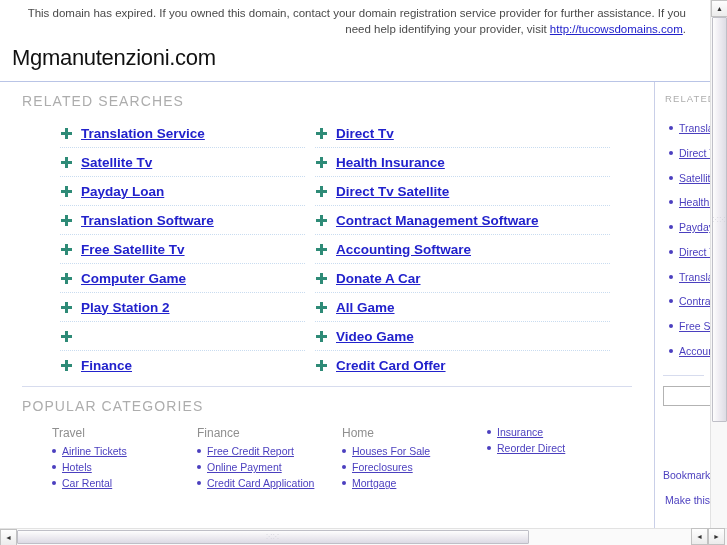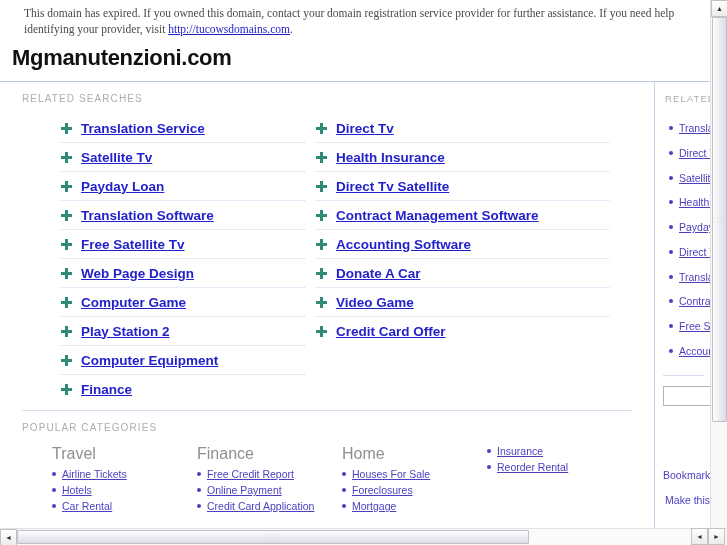--- a/index.html
+++ b/index.html
@@ -76,39 +76,39 @@
     position: absolute;
     top: 0; left: 0;
     width: 710px; height: 528px;
     overflow: hidden;
     background: #fff;
   }
 
   
   .banner {
     padding: 6px 24px 4px 24px;
-    text-align: left;
+    text-align: right;
     font-size: 11.5px;
     color: #4a4a4a;
     line-height: 1.35;
-    font-family: Liberation Serif, serif;
+    font-family: Liberation Sans, sans-serif;
   }
   .banner a {
     color: #2222cc;
     text-decoration: underline;
   }
 
   
   .title-wrap {
     padding: 4px 0 6px 12px;
   }
   .domain-title {
     font-family: "Liberation Sans", sans-serif;
     font-size: 22px;
-    font-weight: bold;
+    font-weight: normal;
     color: #111111;
     letter-spacing: -0.3px;
     margin: 0;
   }
   .title-rule {
     height: 1px;
     background: #b9c4e6;
     margin: 4px 0 0 0;
   }
 
@@ -122,21 +122,21 @@
     border-right: 1px solid #c9cfe8;
     position: relative;
   }
   .side-col {
     width: 55px;
     position: relative;
     overflow: hidden;
   }
 
   .section-label {
-    font-size: 10px;
+    font-size: 14px;
     letter-spacing: 1.1px;
     color: #adadad;
     padding: 11px 0 0 22px;
     font-family: "Liberation Sans", sans-serif;
   }
 
   
   .rs-grid {
     display: flex;
     padding: 10px 0 0 0;
@@ -182,21 +182,21 @@
     height: 1px;
     background: #d7dcee;
     margin: 6px 22px 0 22px;
   }
   .pc-grid {
     display: flex;
     padding: 12px 0 0 52px;
   }
   .pc-col { width: 145px; }
   .pc-head {
-    font-size: 16px;
+    font-size: 12px;
     color: #8f8f8f;
     margin-bottom: 5px;
     font-family: "Liberation Sans", sans-serif;
   }
   .pc-item {
     display: flex;
     align-items: center;
     margin-bottom: 4px;
   }
   .dot {
@@ -315,33 +315,28 @@
             <div class="rs-item">
               <span class="star"></span>
               <a class="rs-link" href="#">Translation Software</a>
             </div>
             <div class="rs-item">
               <span class="star"></span>
               <a class="rs-link" href="#">Free Satellite Tv</a>
             </div>
             <div class="rs-item">
               <span class="star"></span>
-              <a class="rs-link" href="#">Web Page Design</a>
-            </div>
-            <div class="rs-item">
-              <span class="star"></span>
               <a class="rs-link" href="#">Computer Game</a>
             </div>
             <div class="rs-item">
               <span class="star"></span>
               <a class="rs-link" href="#">Play Station 2</a>
             </div>
             <div class="rs-item">
               <span class="star"></span>
-              <a class="rs-link" href="#">Computer Equipment</a>
             </div>
             <div class="rs-item">
               <span class="star"></span>
               <a class="rs-link" href="#">Finance</a>
             </div>
           </div>
 
           <div class="rs-col right">
             <div class="rs-item">
               <span class="star"></span>
@@ -359,20 +354,24 @@
               <span class="star"></span>
               <a class="rs-link" href="#">Contract Management Software</a>
             </div>
             <div class="rs-item">
               <span class="star"></span>
               <a class="rs-link" href="#">Accounting Software</a>
             </div>
             <div class="rs-item">
               <span class="star"></span>
               <a class="rs-link" href="#">Donate A Car</a>
+            </div>
+            <div class="rs-item">
+              <span class="star"></span>
+              <a class="rs-link" href="#">All Game</a>
             </div>
             <div class="rs-item">
               <span class="star"></span>
               <a class="rs-link" href="#">Video Game</a>
             </div>
             <div class="rs-item">
               <span class="star"></span>
               <a class="rs-link" href="#">Credit Card Offer</a>
             </div>
           </div>
@@ -430,21 +429,21 @@
             </div>
           </div>
 
           <div class="pc-col">
             <div class="pc-item">
               <span class="dot"></span>
               <a class="pc-link" href="#">Insurance</a>
             </div>
             <div class="pc-item">
               <span class="dot"></span>
-              <a class="pc-link" href="#">Reorder Rental</a>
+              <a class="pc-link" href="#">Reorder Direct</a>
             </div>
           </div>
         </div>
       </div>
 
       <div class="side-col">
         <div class="side-label">RELATED</div>
         <div class="side-list">
           <div class="side-item">
             <span class="dot"></span>

